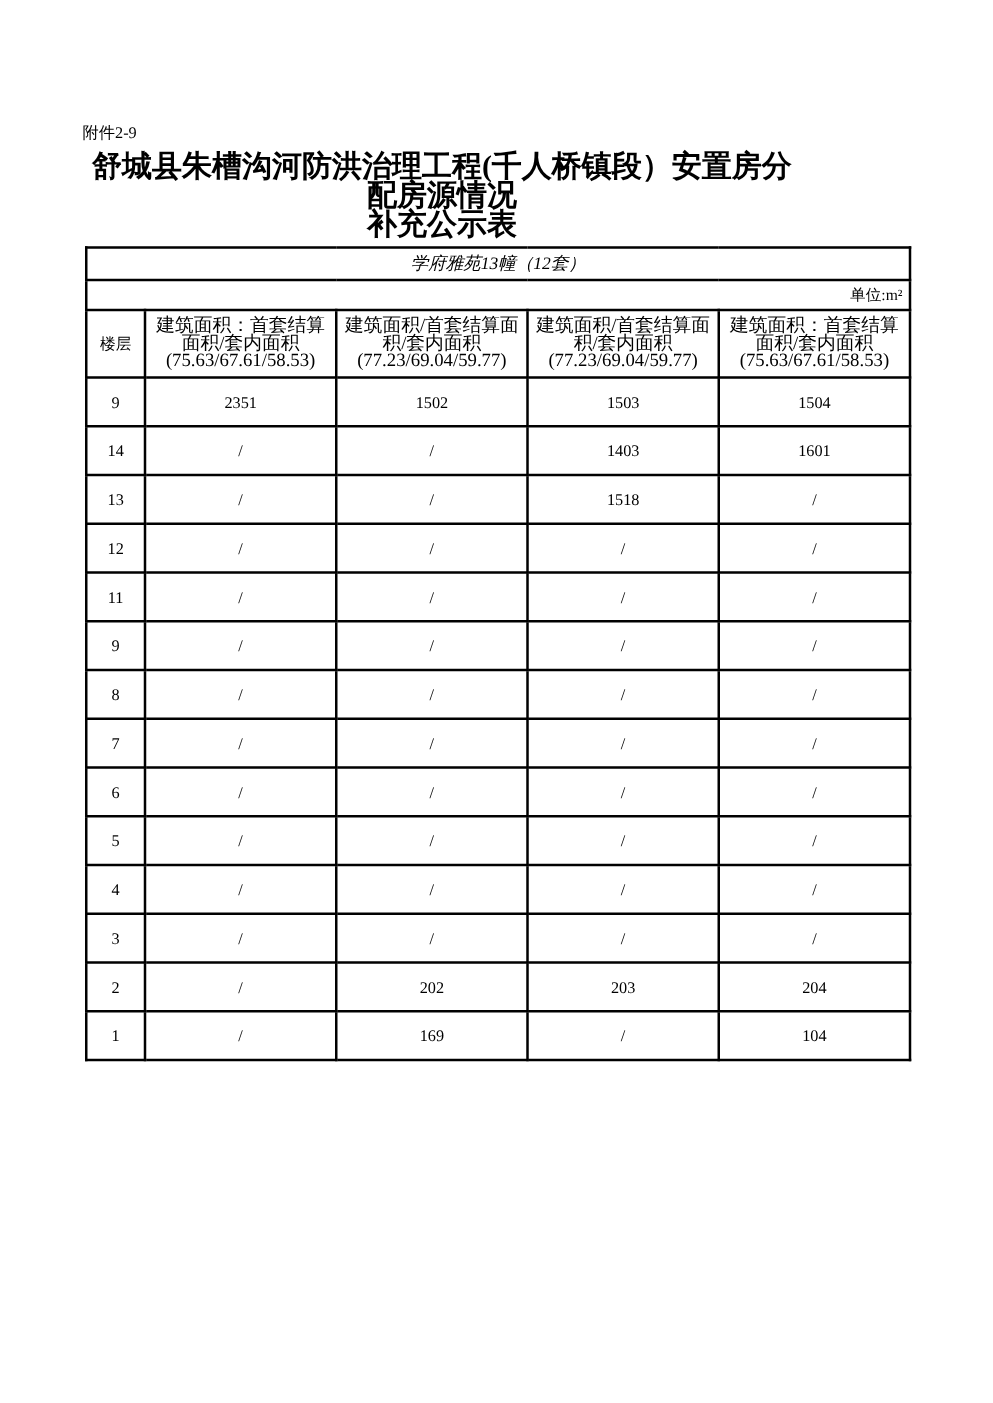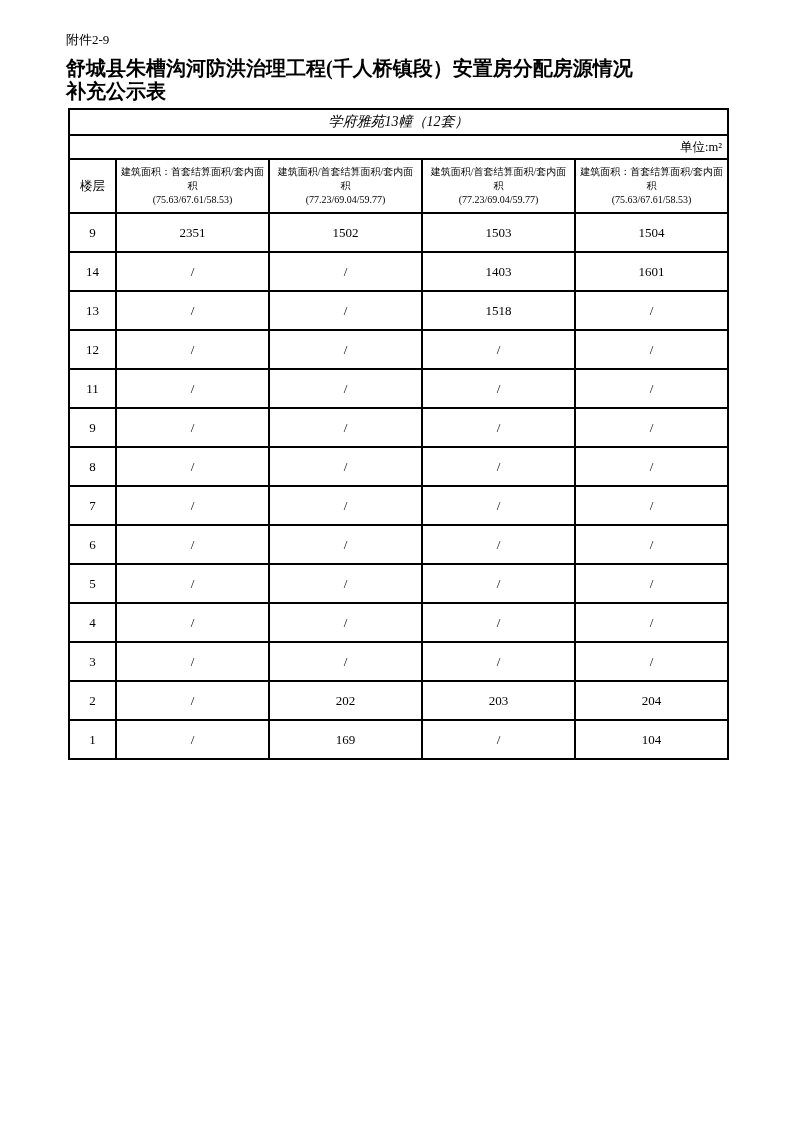--- a/index.html
+++ b/index.html
@@ -8,31 +8,32 @@
     width: 794px;
     height: 1122px;
     position: relative;
     font-family: "Liberation Serif", "DejaVu Serif", serif;
     color: #000000;
   }
   .content {
     position: absolute;
     top: 0; left: 0;
     width: 702px;
-    padding: 32px 61px 0 66px;
+    padding: 98px 61px 0 66px;
   }
   .attachment-label {
     font-size: 13px;
     line-height: 16px;
     text-align: left;
   }
   .doc-title {
     margin-top: 9px;
+    text-align: center;
     font-weight: bold;
-    font-size: 20px;
+    font-size: 24px;
     line-height: 23px;
   }
   .doc-title .line { display: block; }
   table.alloc {
     margin-top: 5px;
     margin-left: 2px;
     width: 660px;
     border-collapse: collapse;
     table-layout: fixed;
   }
@@ -51,21 +52,21 @@
     font-style: italic;
   }
   tr.unit-row th {
     height: 24px;
     font-size: 12.5px;
     text-align: right;
     padding-right: 5px;
   }
   tr.colhead-row th {
     height: 54px;
-    font-size: 10px;
+    font-size: 15px;
     line-height: 14px;
     padding: 2px 3px;
   }
   tr.colhead-row th.floor-head {
     font-size: 12.5px;
     margin-left: 44px;
   }
   tbody td {
     height: 39px;
     font-size: 13px;

